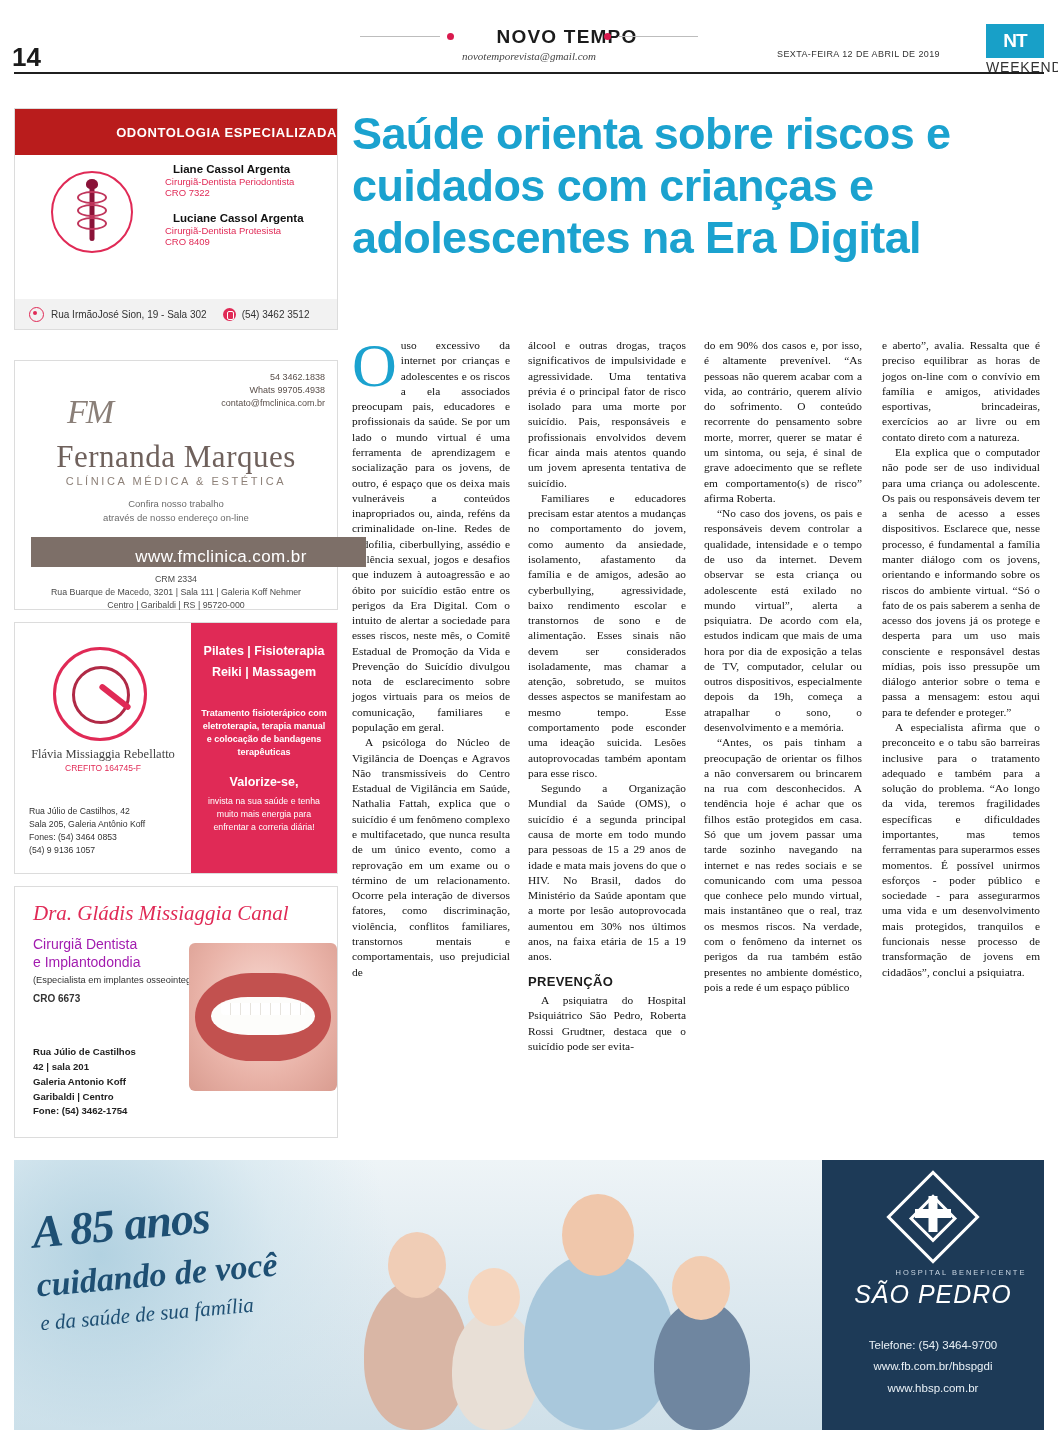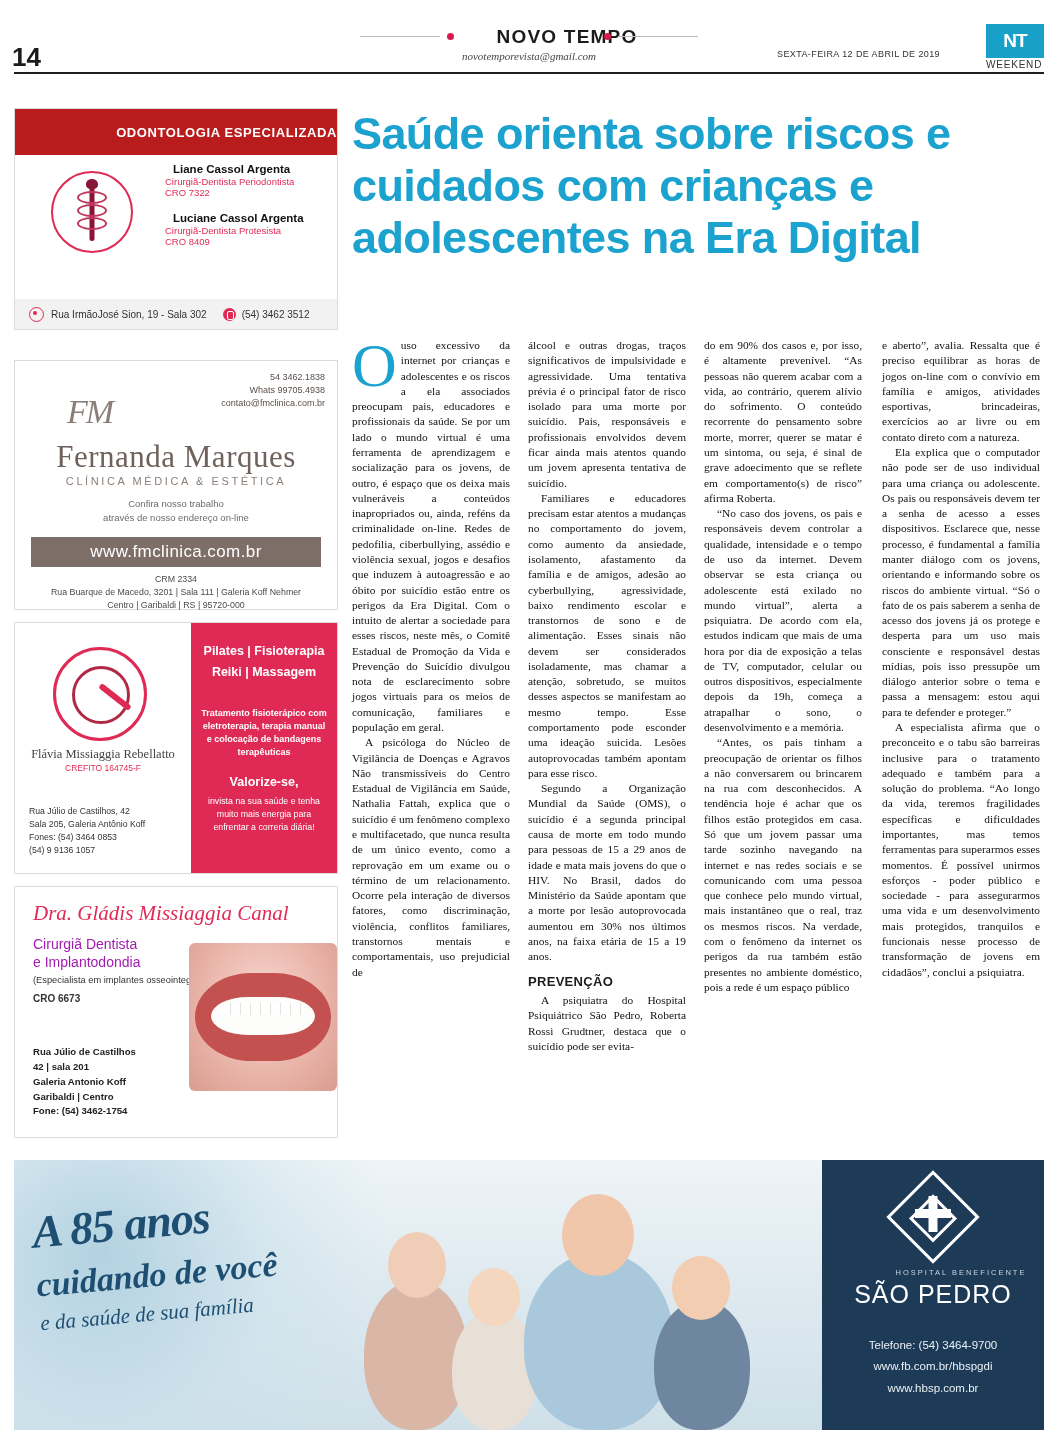--- a/index.html
+++ b/index.html
@@ -45,22 +45,22 @@
     font-family:"Liberation Sans", sans-serif;font-size:9px;letter-spacing:.4px;color:#333;
   }
   .nt-badge{
     position:absolute;right:14px;top:24px;width:58px;height:34px;background:#18a0c8;
     display:flex;align-items:center;justify-content:center;
   }
   .nt-badge span{
     font-family:"Liberation Sans", sans-serif;font-weight:bold;font-size:19px;color:#fff;letter-spacing:-1px;
   }
   .nt-weekend{
-    position:absolute;right:14px;top:59px;width:58px;text-align:left;
-    font-family:"Liberation Sans", sans-serif;font-size:10px;letter-spacing:.8px;color:#333;
+    position:absolute;right:14px;top:59px;width:58px;text-align:center;
+    font-family:"Liberation Sans", sans-serif;font-size:14px;letter-spacing:.8px;color:#333;
   }
 
   
   .headline{
     position:absolute;left:352px;top:108px;width:694px;
     font-family:"Liberation Sans", sans-serif;
     font-weight:bold;font-size:45px;line-height:1.16;color:#1ba2cf;
     letter-spacing:-0.6px;
   }
 
@@ -146,21 +146,21 @@
   .ad2-sub{
     position:absolute;left:0;top:114px;width:322px;text-align:center;
     font-family:"Liberation Sans", sans-serif;font-size:11px;color:#8d8078;letter-spacing:2.6px;
   }
   .ad2-conf{
     position:absolute;left:0;top:136px;width:322px;text-align:center;
     font-family:"Liberation Sans", sans-serif;font-size:9.5px;color:#6b6b6b;line-height:1.45;
   }
   .ad2-site{
     position:absolute;left:16px;top:176px;width:290px;height:30px;background:#7d6f68;
-    display:flex;align-items:center;justify-content:center;
+    display:flex;align-items:flex-end;justify-content:center;padding-left:45px;
   }
   .ad2-site span{font-family:"Liberation Sans", sans-serif;font-size:17px;color:#fff;letter-spacing:.4px;}
   .ad2-foot{
     position:absolute;left:0;top:212px;width:322px;text-align:center;
     font-family:"Liberation Sans", sans-serif;font-size:8.8px;color:#4a4a4a;line-height:1.5;
   }
 
   
   .ad3{position:absolute;left:14px;top:622px;width:322px;height:250px;background:#fff;border:1px solid #dcdcdc;}
   .ad3-left{position:absolute;left:0;top:0;width:176px;height:250px;}
@@ -285,21 +285,21 @@
     content:"";position:absolute;left:14px;top:14px;width:28px;height:28px;border:3px solid #fff;
   }
   .br-cross-v{position:absolute;left:50%;top:36px;transform:translateX(-50%);width:9px;height:36px;background:#fff;}
   .br-cross-h{position:absolute;left:50%;top:49px;transform:translateX(-50%);width:36px;height:9px;background:#fff;}
   .br-sub{
     position:absolute;left:0;top:108px;width:222px;text-align:center;
     font-family:"Liberation Sans", sans-serif;font-size:7.5px;letter-spacing:2px;color:#c9d6e2;padding-left:28px;
   }
   .br-name{
     position:absolute;left:0;top:120px;width:222px;text-align:center;
-    font-family:"Liberation Sans", sans-serif;font-size:25px;letter-spacing:1px;color:#fff;
+    font-family:"Liberation Sans", sans-serif;font-size:25px;letter-spacing:1px;color:#fff;font-style:italic;
   }
   .br-contact{
     position:absolute;left:0;top:175px;width:222px;text-align:center;
     font-family:"Liberation Sans", sans-serif;font-size:11.5px;color:#eaf1f6;line-height:1.85;
   }
 </style>
 </head>
 <body>
 
 <div class="page">

